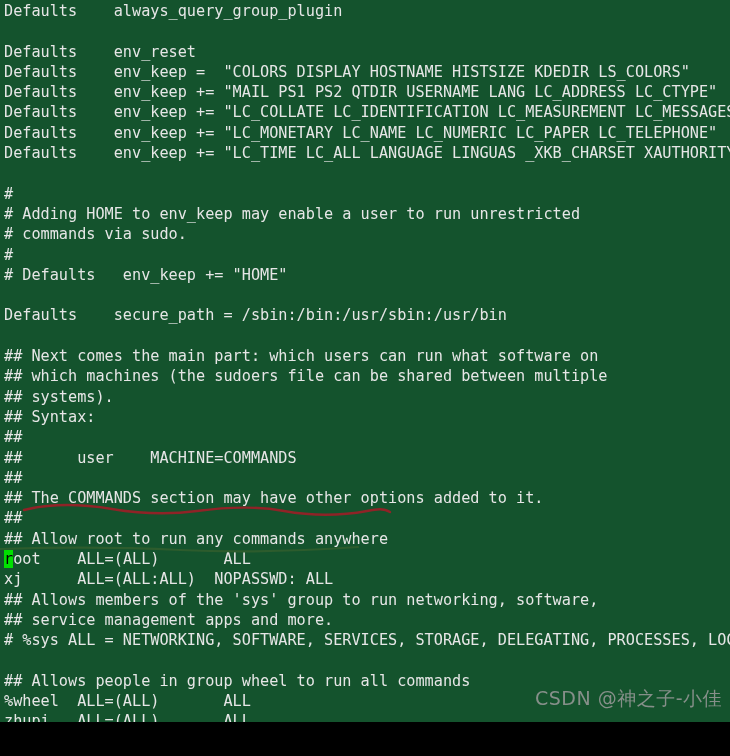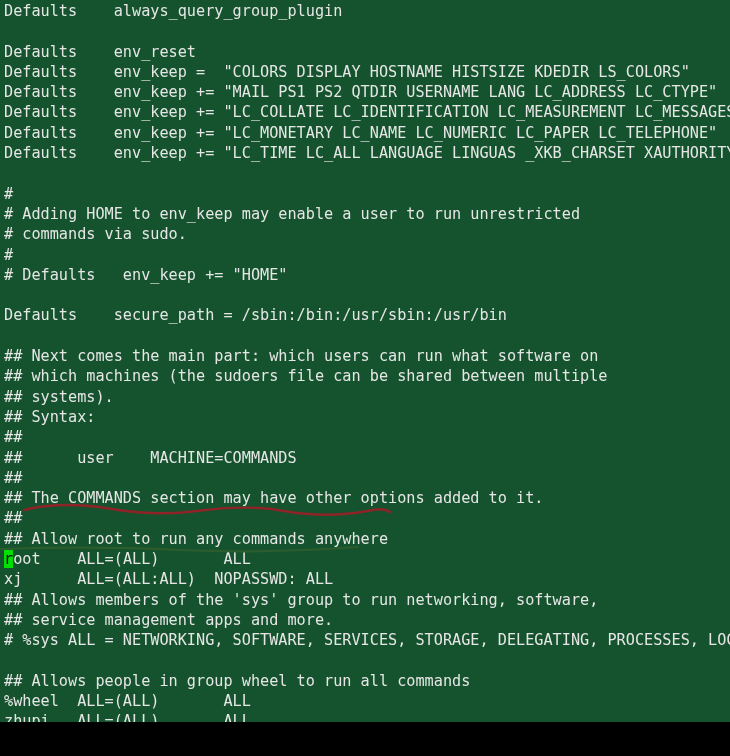--- a/index.html
+++ b/index.html
@@ -124,14 +124,15 @@
   </div>
 
   <svg class="annot" id="red-underline" viewBox="0 0 370 18" preserveAspectRatio="none">
     <path d="M2,10 C30,3 60,4 90,9 C120,14 145,15 175,11 C205,7 235,6 262,11 C290,16 318,16 345,11 C355,9 362,8 368,12" fill="none" stroke="#8f2327" stroke-width="2.4" stroke-linecap="round"></path>
   </svg>
 
   <svg class="annot" id="green-underline" viewBox="0 0 360 12" preserveAspectRatio="none">
     <path d="M0,6 C60,4 120,4 180,7 C240,10 300,8 358,4" fill="none" stroke="#2d5c2d" stroke-width="2.2" stroke-linecap="round"></path>
   </svg>
 
+  <div id="watermark">CSDN @神之子-小佳</div>
 
 </div>
 
 </body></html>

